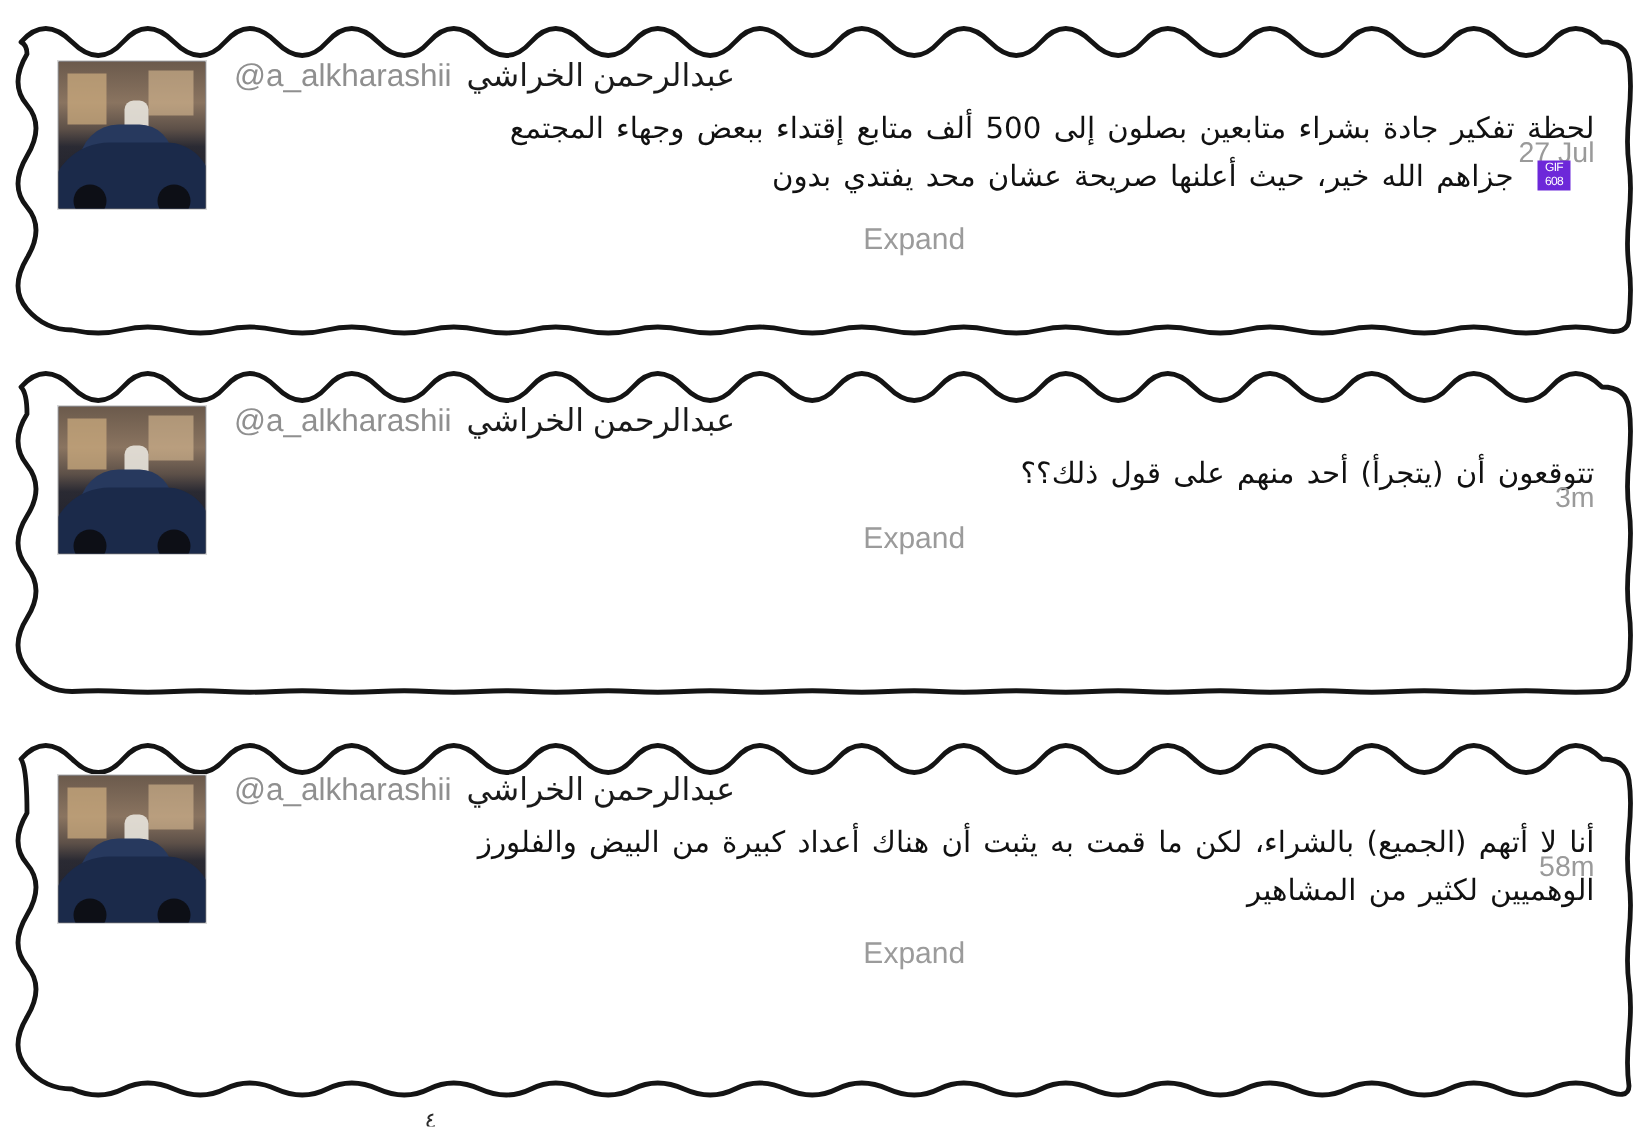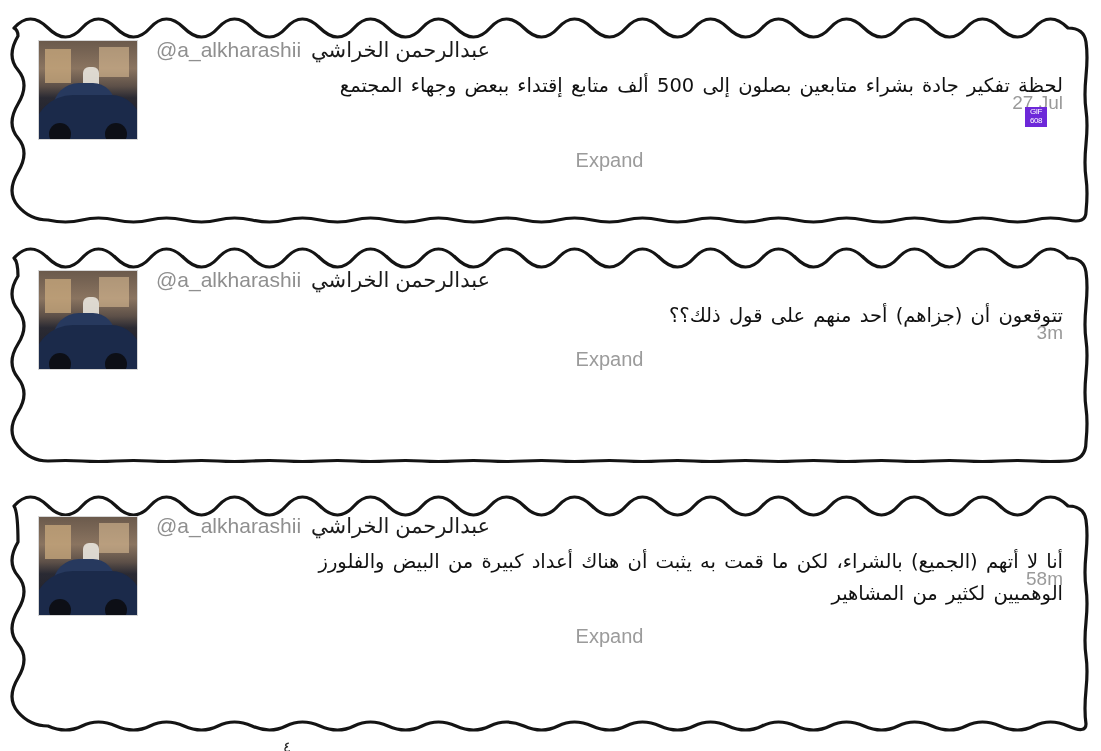--- a/index.html
+++ b/index.html
@@ -224,21 +224,21 @@
       </div>
       <div class="tweet-body">
         <div class="tweet-head">
           <span class="handle">@a_alkharashii</span>
           <span class="fullname">عبدالرحمن الخراشي</span>
           <span class="timestamp">27 Jul</span>
         </div>
         <div class="tweet-text">
           <span class="line">لحظة تفكير جادة بشراء متابعين بصلون إلى 500 ألف متابع إقتداء ببعض وجهاء المجتمع</span>
           <span class="line second">
-            <span class="badge-glyph"><span>GIF</span><span>608</span></span>
+            <span class="badge-glyph"><span>GIF</span><span>608</span></span><span>جزاهم الله خير، حيث أعلنها صريحة عشان محد يفتدي بدون</span>
           </span>
         </div>
         <div class="expand-row">
           <span class="expand-link">Expand</span>
         </div>
       </div>
     </div>
   </div>
 
   <div class="tweet-card" style="top:246px;height:228px;">
@@ -258,21 +258,21 @@
         <div class="a-wheel w1"></div>
         <div class="a-wheel w2"></div>
       </div>
       <div class="tweet-body">
         <div class="tweet-head">
           <span class="handle">@a_alkharashii</span>
           <span class="fullname">عبدالرحمن الخراشي</span>
           <span class="timestamp">3m</span>
         </div>
         <div class="tweet-text">
-          <span class="line">تتوقعون أن (جزاهم) أحد منهم على قول ذلك؟؟</span>
+          <span class="line">تتوقعون أن (يتجرأ) أحد منهم على قول ذلك؟؟</span>
         </div>
         <div class="expand-row">
           <span class="expand-link">Expand</span>
         </div>
       </div>
     </div>
   </div>
 
   <div class="tweet-card" style="top:492px;height:248px;">
     <div class="wavy-frame">

